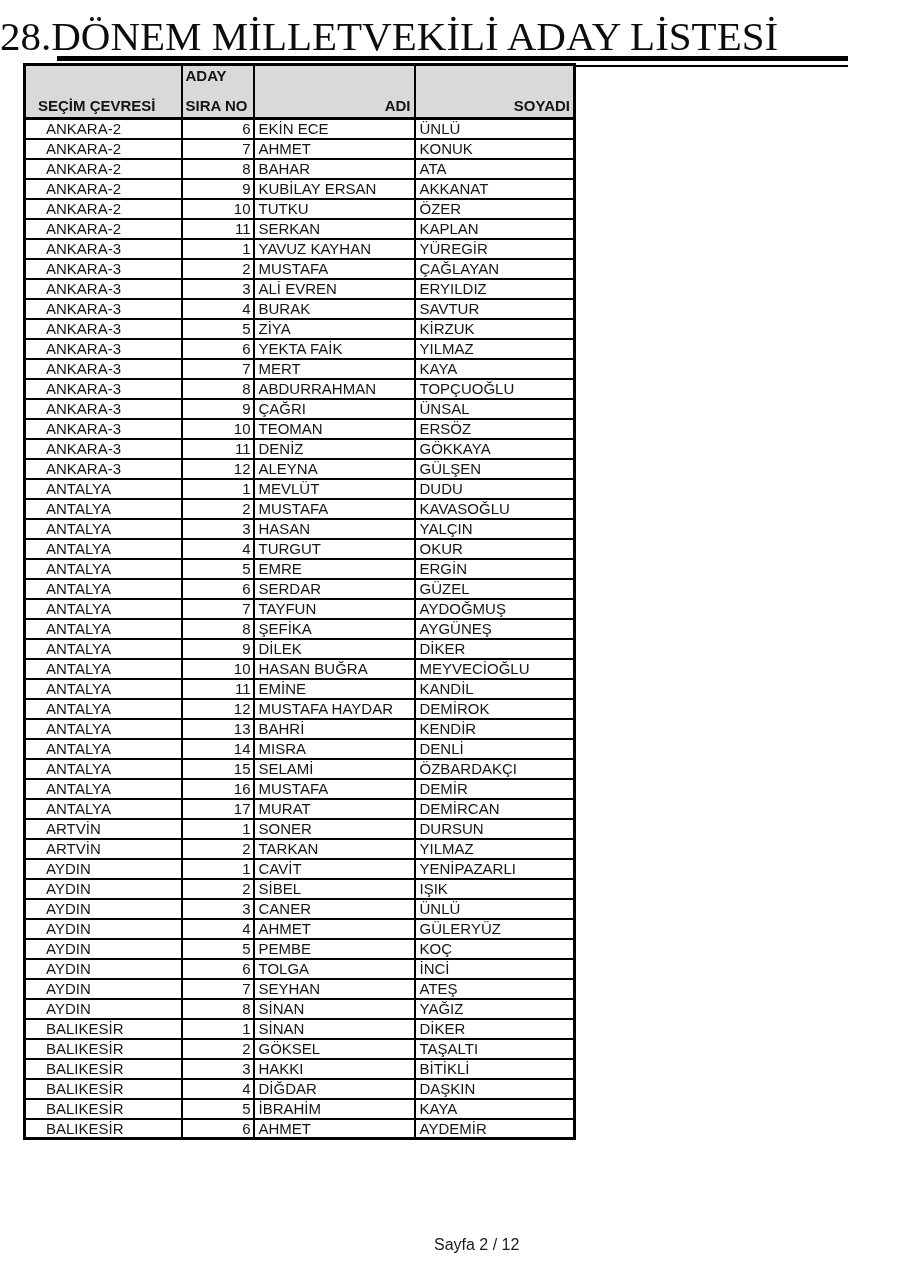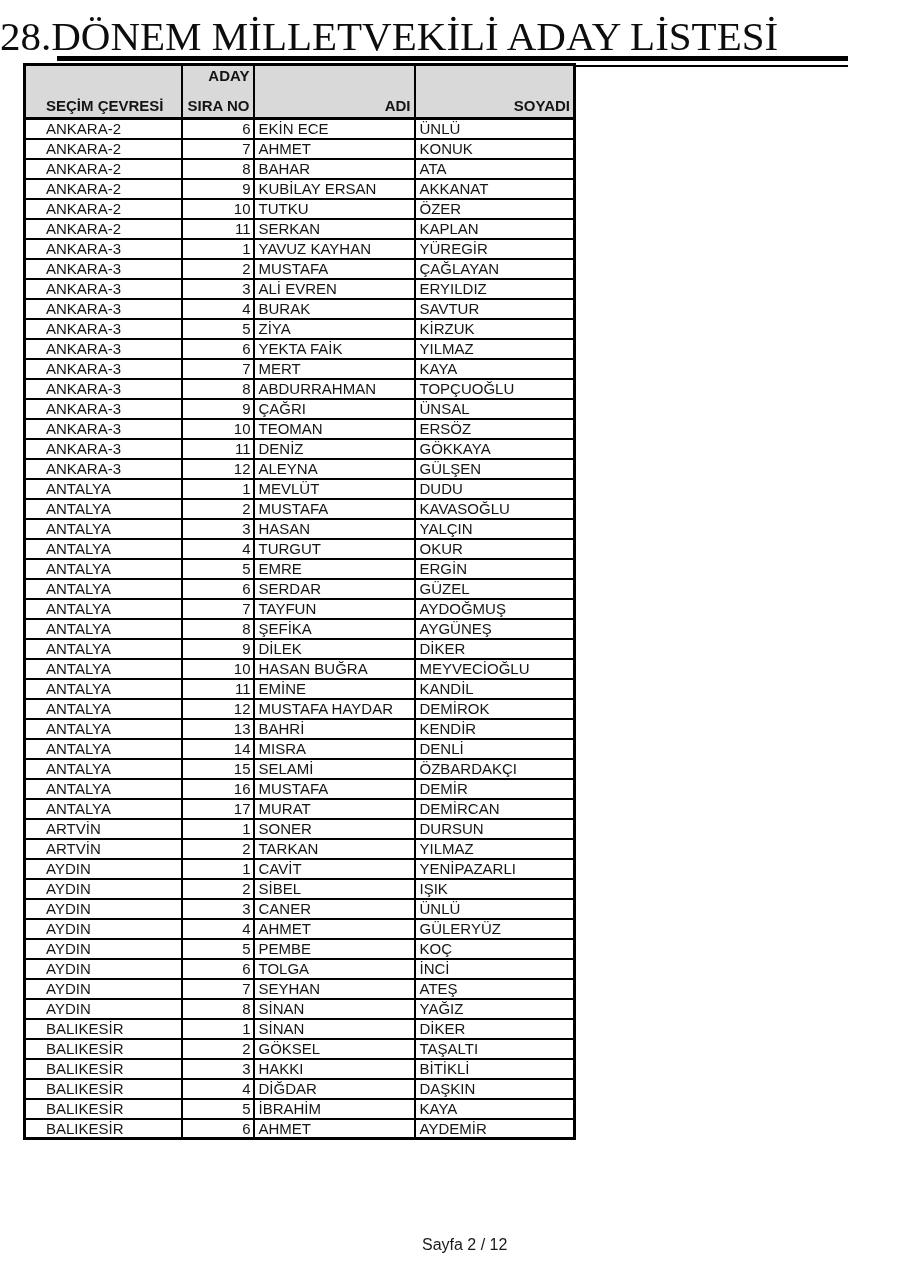--- a/index.html
+++ b/index.html
@@ -53,39 +53,39 @@
 
   thead th {
     background: #d9d9d9;
     height: 44px;
     font-size: 15px;
     font-weight: 700;
     vertical-align: bottom;
     padding: 2px 3px 3px 3px;
     border-bottom: 3px solid #000;
   }
-  th.h-district { text-align: left; padding-left: 20px; }
-  th.h-no { vertical-align: top; text-align: right; padding-top: 1px; }
+  th.h-district { text-align: left; padding-left: 12px; }
+  th.h-no { vertical-align: top; text-align: left; padding-top: 1px; }
   th.h-no .line2 { margin-top: 13px; }
   th.h-name, th.h-surname { text-align: right; }
 
   tbody td {
     height: 20px;
     font-size: 15px;
     padding: 0 3px;
     vertical-align: middle;
     color: #161616;
   }
   td.d-district { padding-left: 20px; text-align: left; }
   td.d-no { text-align: right; padding-right: 2px; }
   td.d-name, td.d-surname { text-align: left; padding-left: 4px; }
 
   .page-footer {
     position: absolute;
-    left: 422px; top: 1236px;
+    left: 434px; top: 1236px;
     font-size: 16px;
     color: #1a1a1a;
   }
 </style>
 </head>
 <body>
 
 <h1 class="page-title">28.DÖNEM MİLLETVEKİLİ ADAY LİSTESİ</h1>
 <div class="title-underline-thick"></div>
 <div class="title-underline-thin"></div>

